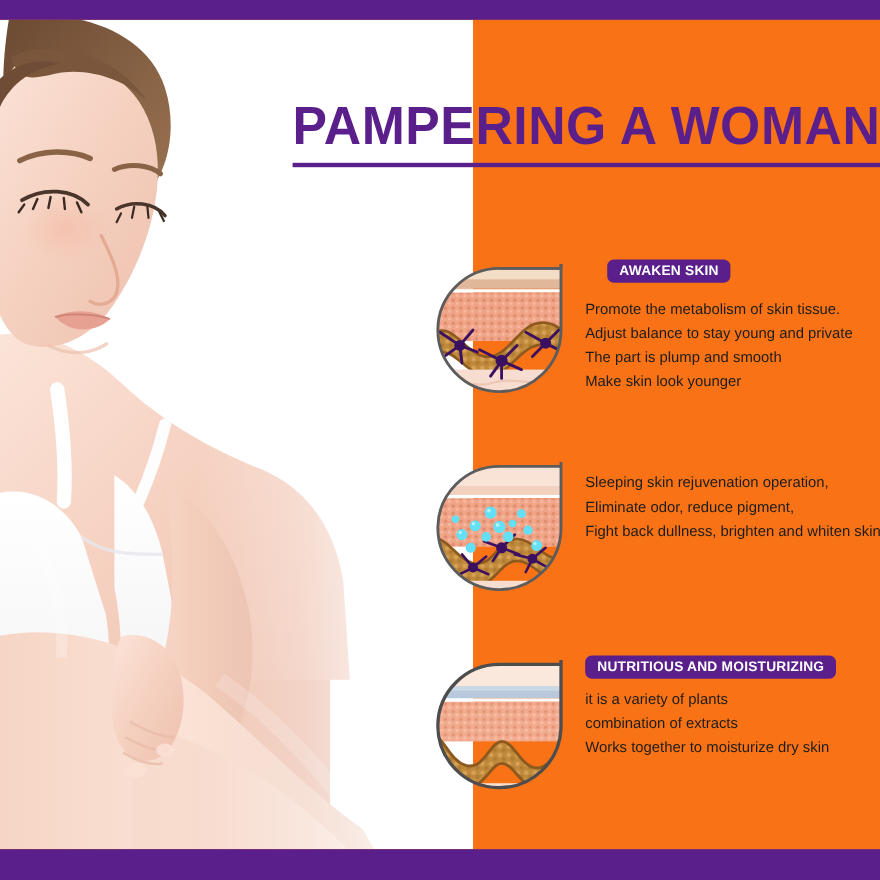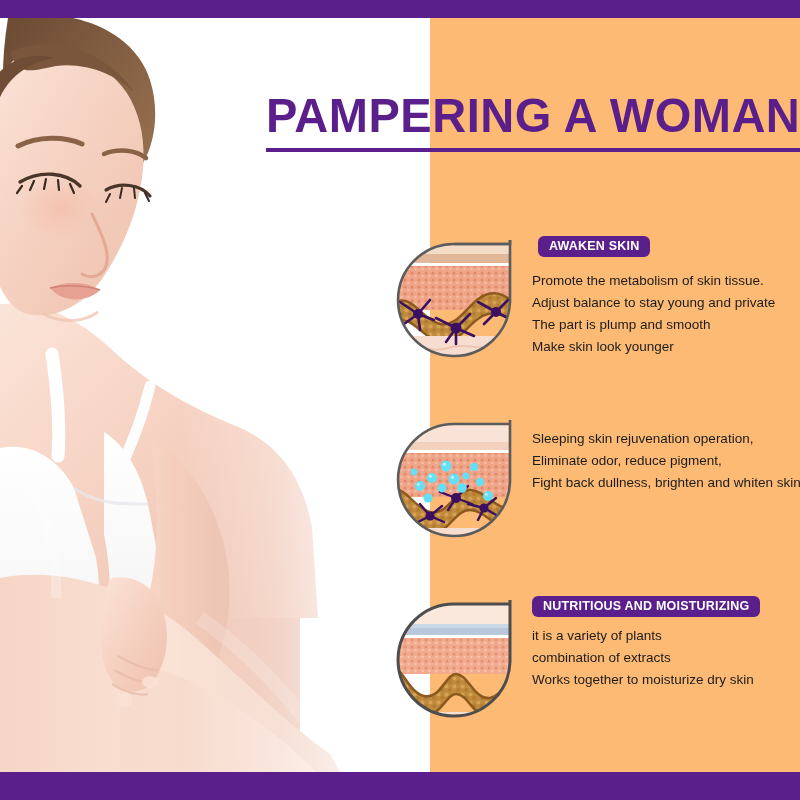--- a/index.html
+++ b/index.html
@@ -10,21 +10,21 @@
     height: 800px;
     overflow: hidden;
     font-family: "Liberation Sans", sans-serif;
     background: #ffffff;
   }
 
   .poster {
     position: relative;
     width: 800px;
     height: 800px;
-    background: #fdba74;
+    background: #f97316;
     overflow: hidden;
   }
 
   
   .bar {
     position: absolute;
     left: 0;
     width: 800px;
     background: #5a1f8b;
     z-index: 40;
@@ -128,21 +128,21 @@
   }
   .lines .line {
     font-family: "Liberation Sans", sans-serif;
     font-size: 13.5px;
     line-height: 22px;
     color: #1c1c1c;
     white-space: nowrap;
   }
 
   
-  .feature-1 .badge { margin-left: 6px; }
+  .feature-1 .badge { margin-left: 20px; }
   .feature-1 .lines { margin-top: 13px; }
   .feature-2 .lines { margin-top: 12px; }
   .feature-3 .lines { margin-top: 8px; }
   .feature-3 .lines .line { font-size: 13.5px; }
 </style>
 </head>
 <body>
 
 <div class="poster">
 

